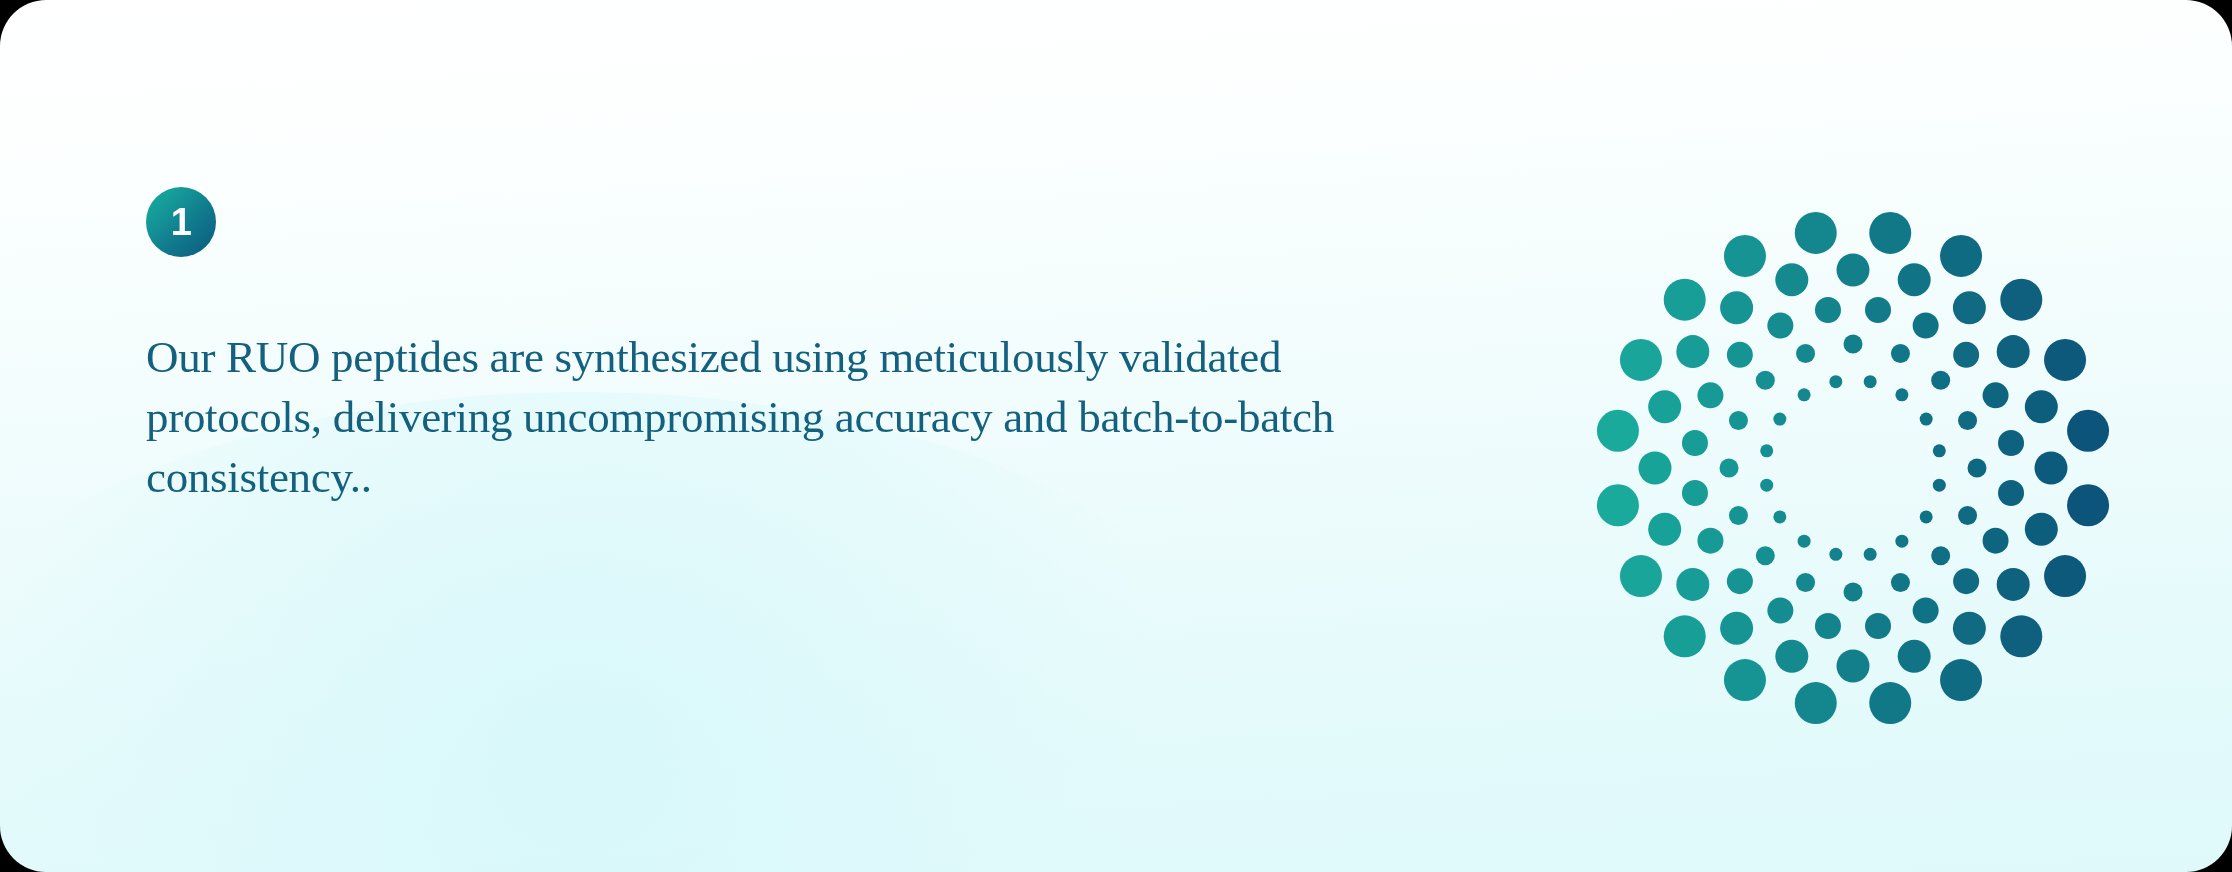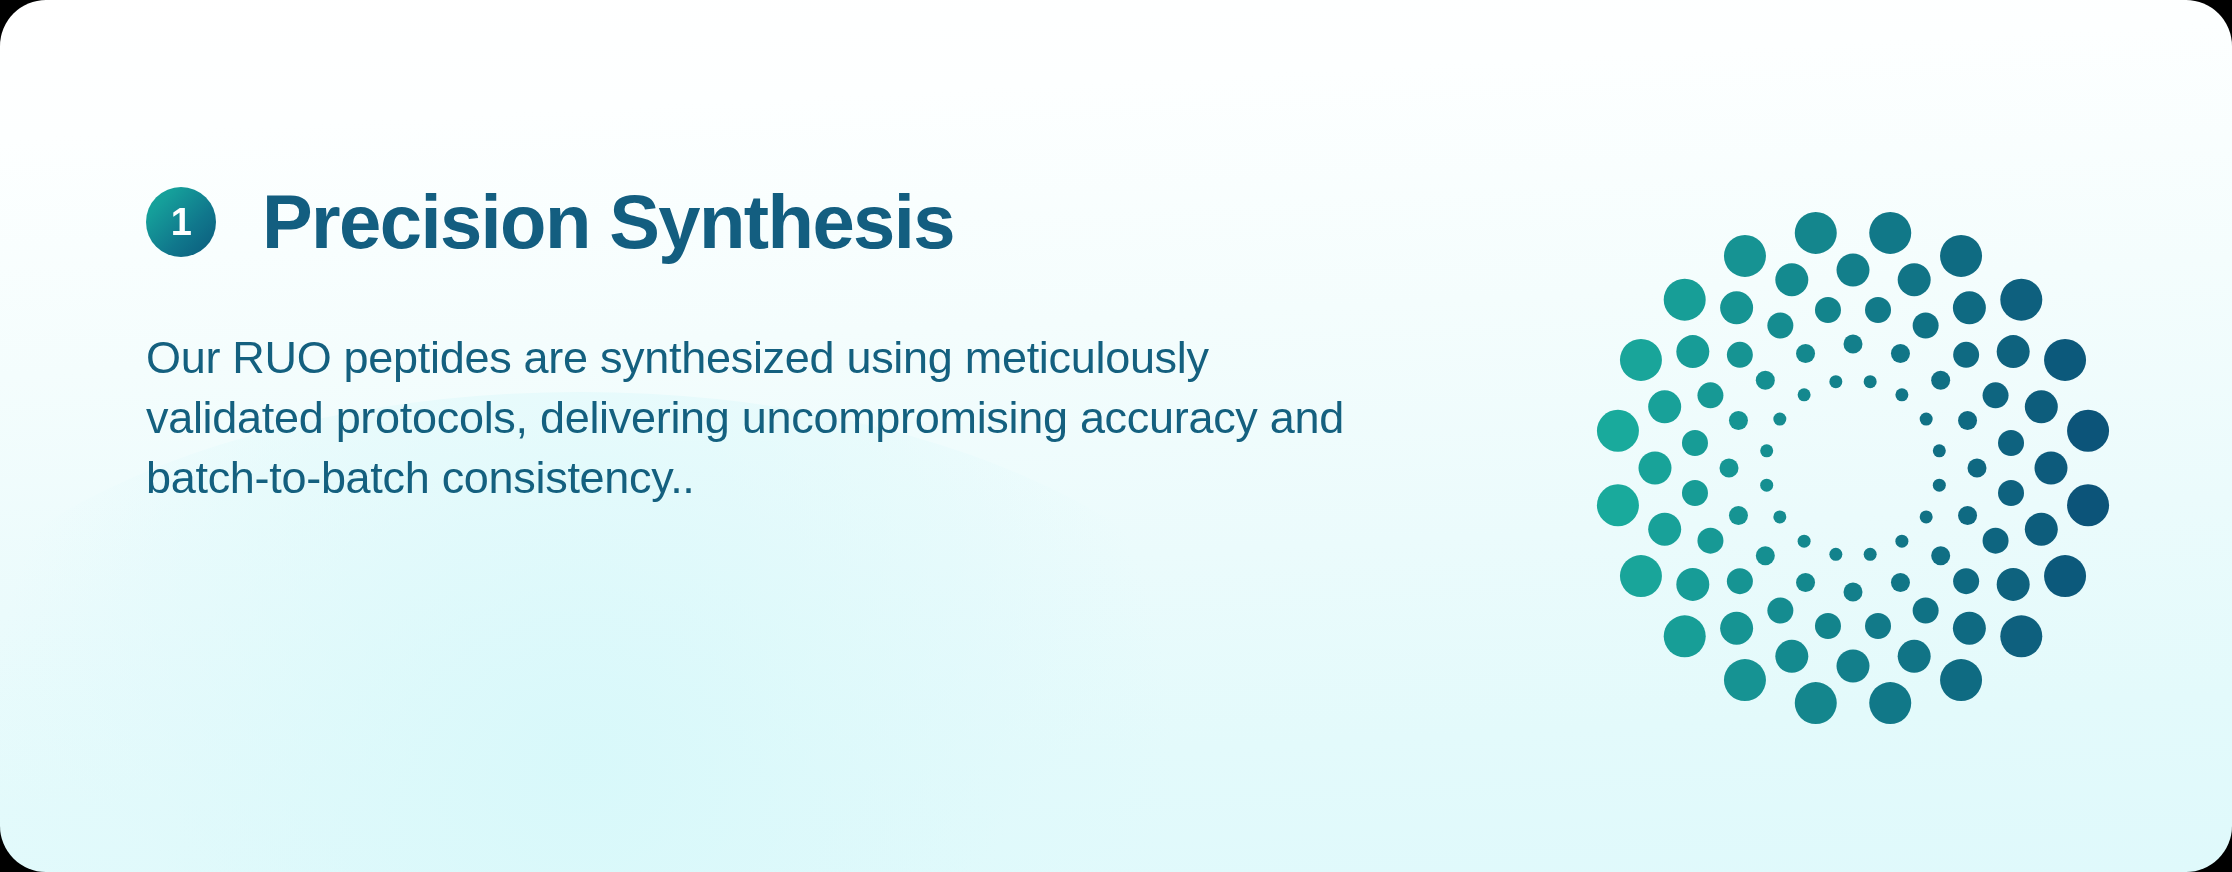--- a/index.html
+++ b/index.html
@@ -90,20 +90,21 @@
 
   .card-body {
     margin: 0;
     padding-top: 52px;
     max-width: 1210px;
     font-size: 45px;
     font-weight: normal;
     line-height: 1.33;
     color: #14607F;
     letter-spacing: -0.3px;
+    font-family: Liberation Serif, serif;
   }
 
   
   .dot-ring-wrap {
     position: absolute;
     left: 1583px;
     top: 198px;
     width: 540px;
     height: 540px;
   }
@@ -115,21 +116,20 @@
 <div class="feature-card">
 
   <div class="card-bloom"></div>
 
   <div class="content">
 
     <div class="heading-row">
       <div class="step-badge">
         <span>1</span>
       </div>
-      <h1 class="card-title">Precision Synthesis</h1>
     </div>
 
     <p class="card-body">Our RUO peptides are synthesized using meticulously validated protocols, delivering uncompromising accuracy and batch-to-batch consistency..</p>
   </div>
 
   <div class="dot-ring-wrap">
     <svg id="dot-ring-svg" viewBox="0 0 540 540" xmlns="http://www.w3.org/2000/svg" aria-hidden="true">
         <circle cx="287.17" cy="183.69" r="6.5" fill="rgb(18,124,137)"></circle>
         <circle cx="318.89" cy="196.83" r="6.5" fill="rgb(17,118,135)"></circle>
         <circle cx="343.17" cy="221.11" r="6.5" fill="rgb(16,114,133)"></circle>

